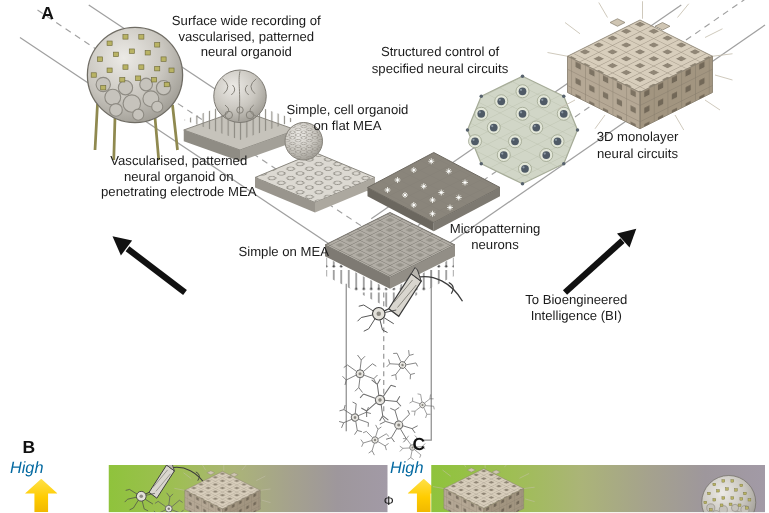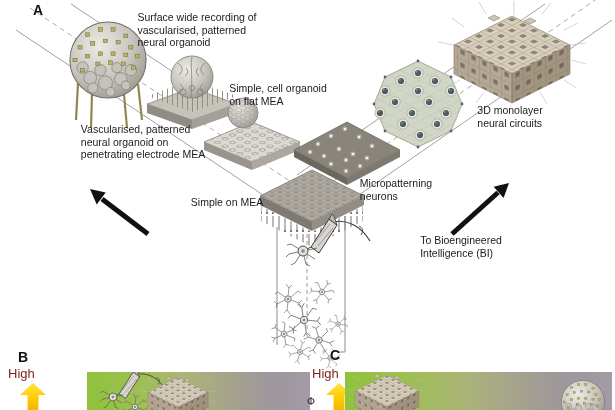--- a/index.html
+++ b/index.html
@@ -1,22 +1,22 @@
 <!DOCTYPE html>
 <html><head>
 <meta charset="utf-8">
 <style>
   html,body{margin:0;padding:0;background:#ffffff;}
   #figure{position:relative;width:615px;height:410px;background:#fff;overflow:hidden;
           font-family:"Liberation Sans",sans-serif;color:#1b1b1b;}
   #artA{position:absolute;left:0;top:0;}
-  .lbl{position:absolute;font-size:10.5px;line-height:1.2;
+  .lbl{position:absolute;font-size:10.5px;line-height:1.2;text-align:center;
        white-space:pre-line;transform:translateX(-50%);color:#1b1b1b;}
   .corner{position:absolute;font-size:14px;font-weight:bold;color:#111;}
-  .axis{position:absolute;font-size:13px;color:#7f1d1d;}
+  .axis{position:absolute;font-size:13px;color:#0369a1;font-style:italic;}
   .phi{position:absolute;font-size:10px;color:#1b1b1b;}
   .y-arrow{position:absolute;width:26px;height:27px;
            background:linear-gradient(180deg,#ffe14a,#ffcc00 55%,#f0b800);
            clip-path:polygon(50% 0,100% 44%,71% 44%,71% 100%,29% 100%,29% 44%,0 44%);}
   .strip{position:absolute;top:372px;height:38px;overflow:hidden;
          background:linear-gradient(90deg,#8fc33c 0%,#9fbe55 25%,#abb478 45%,#a5a28d 65%,#9e979c 82%,#a29aa6 100%);}
   #panelB{left:87px;width:223px;}
   #panelC{left:345px;width:267px;}
 </style>
 </head>
@@ -341,20 +341,22 @@
     <g fill="#111">
       <path d="M452,234 L498,192.5" stroke="#111" stroke-width="5" fill="none"></path>
       <polygon points="509,183 503.6,197.9 493.6,186.7"></polygon>
     </g>
   </svg>
 
   <div class="corner" style="left:33px;top:2px">A</div>
   <div class="lbl" style="left:197px;top:11px">Surface wide recording of
 vascularised, patterned
 neural organoid</div>
+  <div class="lbl" style="left:352px;top:36px">Structured control of
+specified neural circuits</div>
   <div class="lbl" style="left:278px;top:82px">Simple, cell organoid
 on flat MEA</div>
   <div class="lbl" style="left:510px;top:104px">3D monolayer
 neural circuits</div>
   <div class="lbl" style="left:143px;top:123px">Vascularised, patterned
 neural organoid on
 penetrating electrode MEA</div>
   <div class="lbl" style="left:396px;top:177px">Micropatterning
 neurons</div>
   <div class="lbl" style="left:227px;top:196px">Simple on MEA</div>

